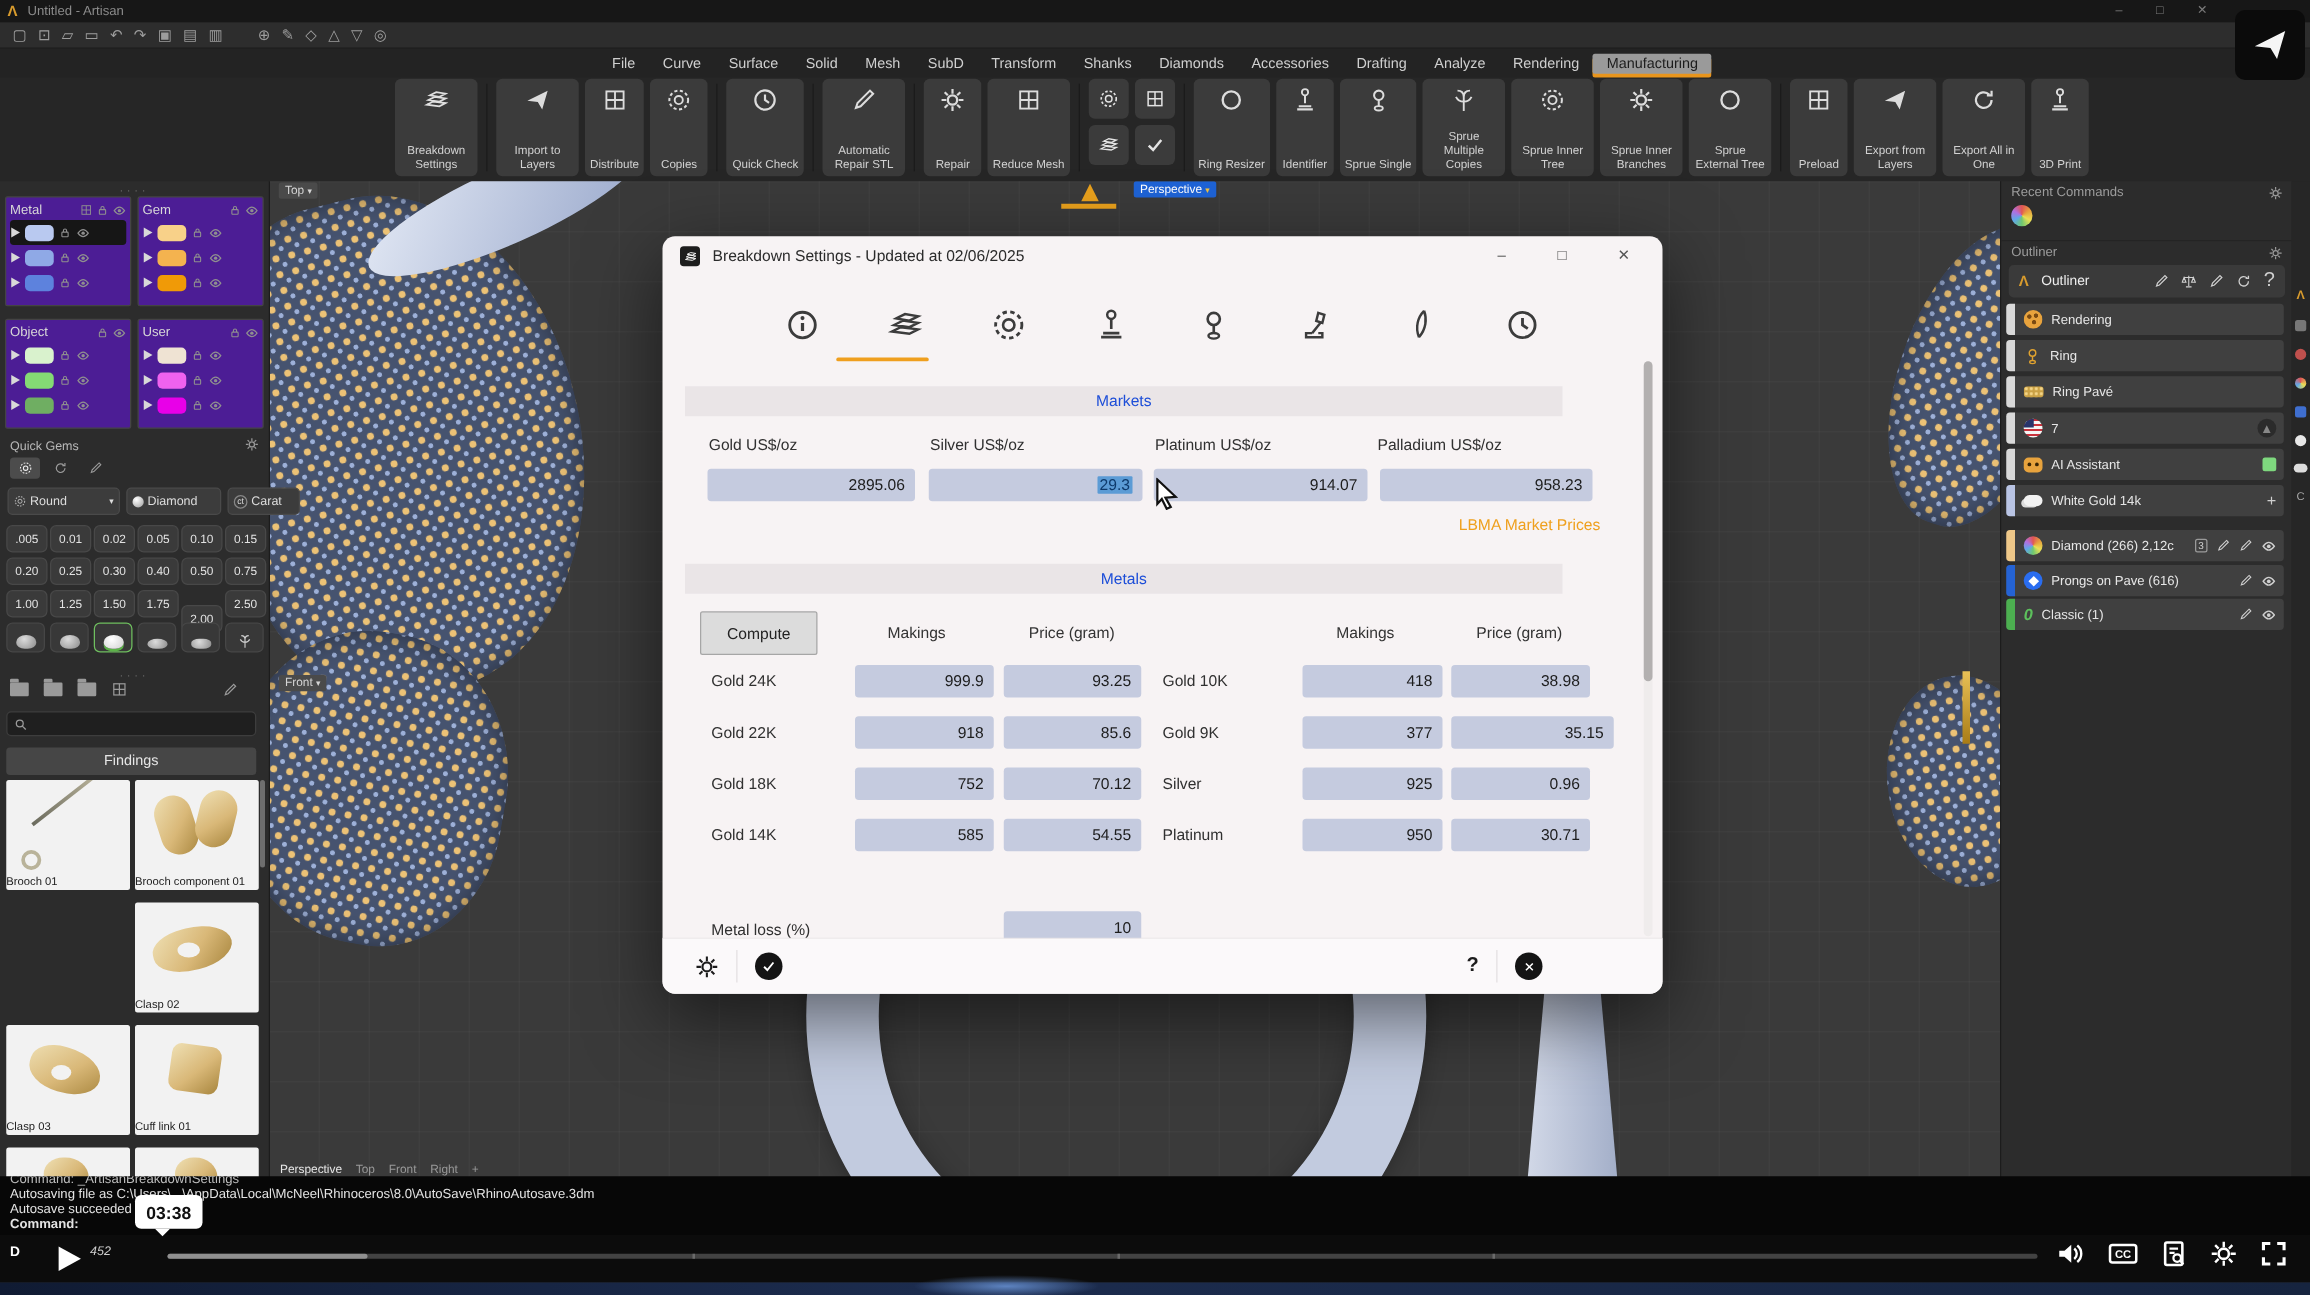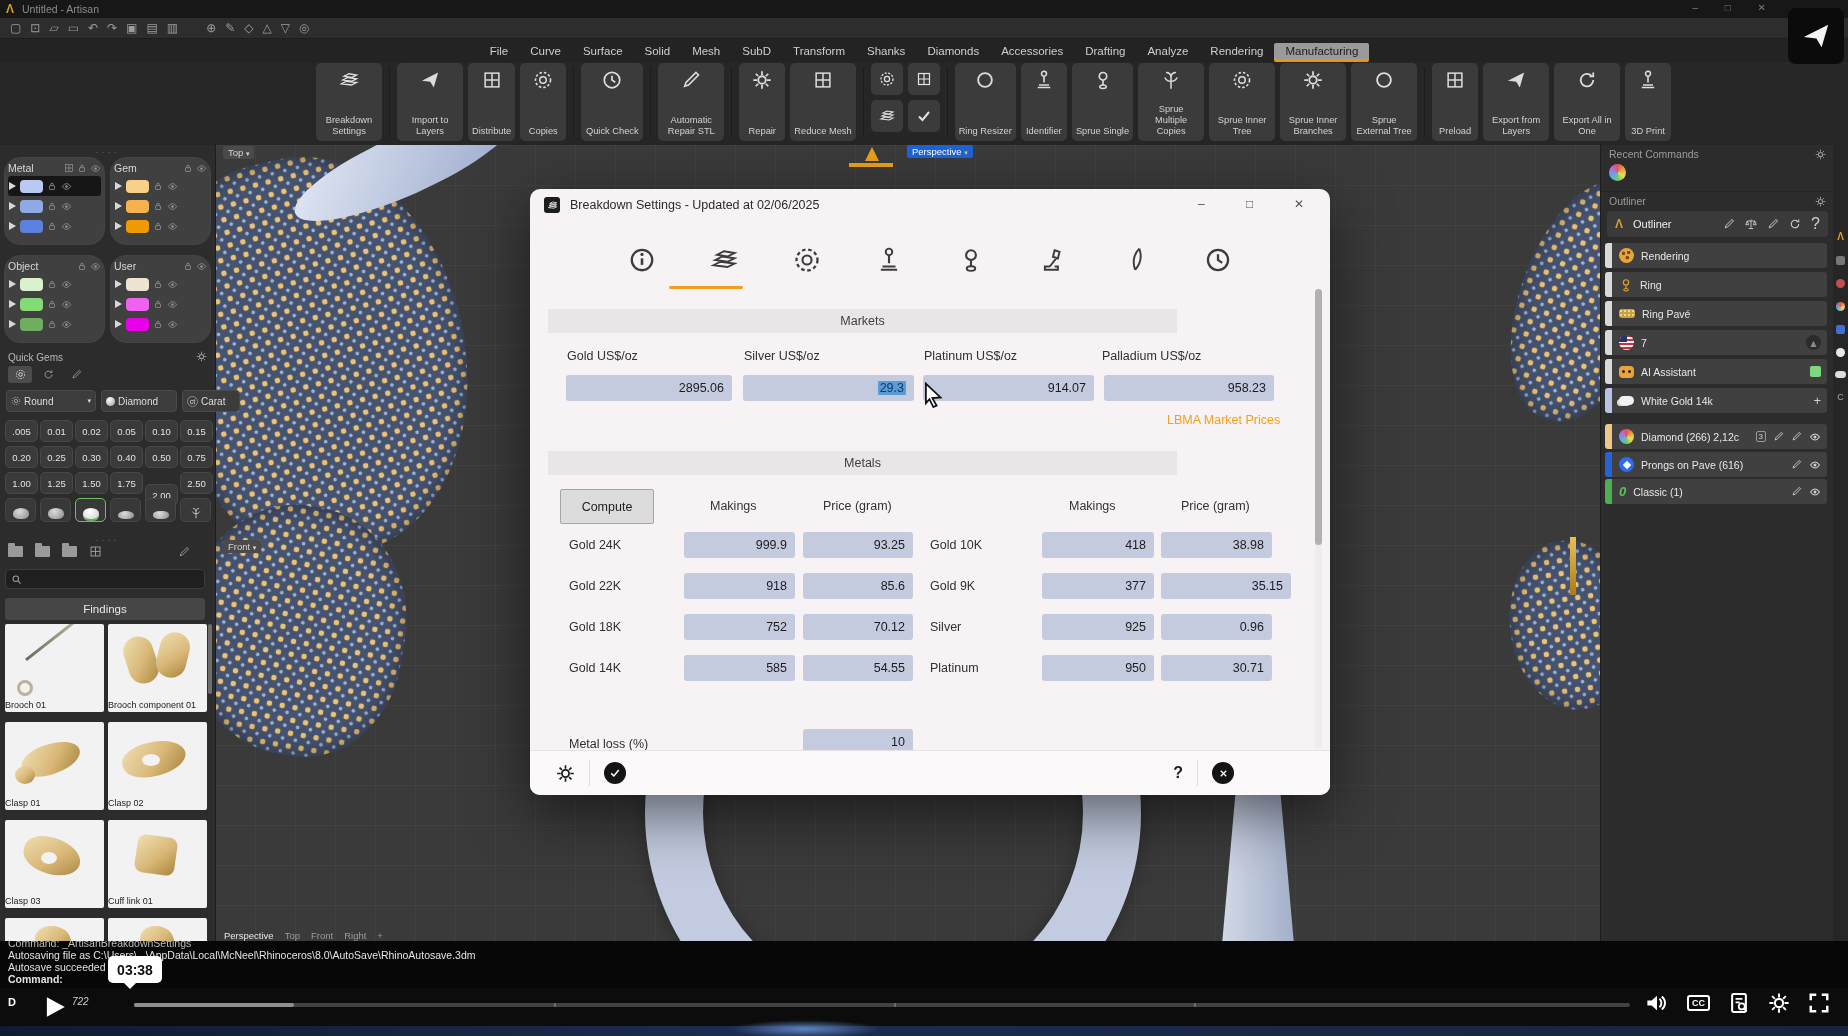--- a/index.html
+++ b/index.html
@@ -23,21 +23,21 @@
   .rsep{width:1px;background:#1b1b1b;margin:4px 2px}
   .cluster{display:grid;grid-template-columns:32px 32px;grid-template-rows:32px 32px;gap:5px}
   .cluster .ct{background:#3b3b3b;border-radius:5px;display:flex;align-items:center;justify-content:center;color:#e3e3e3}
   .tgbox{left:1788px;top:8px;width:56px;height:56px;background:#0b0b0b;border-radius:8px;display:flex;align-items:center;justify-content:center;z-index:90}
 
   
   .lpanel{left:0;top:145px;width:215px;height:798px;background:#2c2c2c;border-right:1px solid #1c1c1c;z-index:30;font-size:10px}
   .rpanel{left:1600px;top:145px;width:233px;height:798px;background:#2c2c2c;border-left:1px solid #1c1c1c;z-index:30}
   .rstrip{left:1833px;top:145px;width:15px;height:798px;background:#262626;z-index:31;display:flex;flex-direction:column;align-items:center;gap:14px;padding-top:86px;box-sizing:border-box}
   .dots{color:#6a6a6a;letter-spacing:3px;font-size:9px;text-align:center;width:100%}
-  .lgroup{position:absolute;width:101px;height:88px;background:#404040;border:1px solid #444;border-radius:16px;box-sizing:border-box;padding:2px 3px}
+  .lgroup{position:absolute;width:101px;height:88px;background:#4c1d95;border:1px solid #444;border-radius:2px;box-sizing:border-box;padding:2px 3px}
   .lgh{display:flex;align-items:center;gap:3px;height:16px;color:#d8d8d8;font-size:10.5px}
   .lgh .sp{flex:1}
   .lrow{display:flex;align-items:center;gap:4px;height:20px;padding:0 1px;border-radius:3px}
   .lrow.sel{background:#161616}
   .tri{width:0;height:0;border-left:7px solid #d8d8d8;border-top:4.5px solid transparent;border-bottom:4.5px solid transparent}
   .sw{width:23px;height:13px;border-radius:4px}
   .mut{color:#8f8f8f}
   .qg-pill{background:#3c3c3c;border:1px solid #4a4a4a;border-radius:4px;height:20px;display:flex;align-items:center;gap:3px;padding:0 4px;color:#ddd;font-size:10px}
   .car{position:absolute;width:31px;height:20px;background:#3a3a3a;border:1px solid #484848;border-radius:5px;color:#e2e2e2;font-size:9.5px;display:flex;align-items:center;justify-content:center}
   .gemb{position:absolute;width:31px;height:24px;background:#383838;border:1px solid #464646;border-radius:5px;display:flex;align-items:flex-end;justify-content:center;padding-bottom:2px;box-sizing:border-box}
@@ -68,21 +68,21 @@
   .olrow .sp{flex:1}
   .cirI{width:15px;height:15px;border-radius:50%;flex:none}
 
   
   .dlg{left:530px;top:189px;width:800px;height:606px;background:#f7f3f4;border-radius:10px;box-shadow:0 18px 60px rgba(0,0,0,.55);z-index:50;color:#2e2e2e;font-size:12.5px}
   .dlg-tb{position:absolute;left:0;top:0;right:0;height:32px;display:flex;align-items:center;padding:0 14px;gap:10px;color:#2b2b2b;font-size:12.5px}
   .dlg-ctl{position:absolute;top:8px;color:#555;font-size:12px}
   .tabs{position:absolute;top:46px;left:90px;right:90px;height:50px;display:flex;justify-content:space-between;align-items:center}
   .tab{width:44px;height:44px;display:flex;align-items:center;justify-content:center;color:#3c3c3c}
   .tabline{position:absolute;left:139px;top:97px;width:74px;height:3px;background:#ef9f1e;border-radius:2px}
-  .secbar{position:absolute;left:18px;width:629px;height:24px;background:#eae5e7;display:flex;align-items:center;justify-content:center;color:#404040}
+  .secbar{position:absolute;left:18px;width:702px;height:24px;background:#eae5e7;display:flex;align-items:center;justify-content:center;color:#1d4ed8}
   .flab{position:absolute;color:#303030}
   .fld{position:absolute;height:26px;background:#c5cbdf;border-radius:3px;display:flex;align-items:center;justify-content:flex-end;padding-right:8px;box-sizing:border-box;color:#1d1d1d}
   .selblue{background:#5b9bd5;color:#0e3a6b;padding:0 2px;border-radius:1px}
   .lbma{position:absolute;color:#efa01e}
   .compute{position:absolute;left:30px;top:300px;width:92px;height:33px;background:#dcdcdc;border:1px solid #a6a6a6;border-radius:2px;display:flex;align-items:center;justify-content:center;color:#222}
   .colh{position:absolute;color:#333}
   .ftr{position:absolute;left:0;right:0;bottom:0;height:44px;background:#fbf9fa;border-top:1px solid #e7e2e4;border-radius:0 0 10px 10px;display:flex;align-items:center;z-index:5}
   .fsep{width:1px;height:26px;background:#e3dfe1;margin:0 14px}
   .blackcir{width:22px;height:22px;border-radius:50%;background:#141414;display:flex;align-items:center;justify-content:center;color:#fff}
   .okbtn{position:absolute;right:9px;bottom:7px;width:70px;height:31px;background:#f59e0b;border-radius:4px;display:flex;align-items:center;justify-content:center;color:#fff}
@@ -682,25 +682,20 @@
     <div class="card" style="left:5px;top:479px">
       <span class="abs" style="left:14px;top:14px;width:66px;height:3px;background:linear-gradient(90deg,#6b6b5e,#b9b39a);transform:rotate(-38deg)"></span>
       <span class="abs" style="left:12px;top:56px;width:10px;height:10px;border:3px solid #b9b39a;border-radius:50%"></span>
       <span class="cap">Brooch 01</span>
     </div>
     <div class="card" style="left:108px;top:479px">
       <span class="goldblob" style="left:18px;top:12px;width:30px;height:48px;border-radius:16px;transform:rotate(-18deg)"></span>
       <span class="goldblob" style="left:50px;top:8px;width:30px;height:46px;border-radius:16px;transform:rotate(14deg)"></span>
       <span class="cap">Brooch component 01</span>
     </div>
-    <div class="card" style="left:5px;top:577px">
-      <span class="goldblob" style="left:16px;top:22px;width:60px;height:30px;transform:rotate(-20deg)"></span>
-      <span class="goldblob" style="left:10px;top:44px;width:20px;height:18px;border-radius:50%"></span>
-      <span class="cap">Clasp 01</span>
-    </div>
     <div class="card" style="left:108px;top:577px">
       <span class="goldblob" style="left:14px;top:20px;width:64px;height:34px;transform:rotate(-14deg)"></span>
       <span class="abs" style="left:34px;top:32px;width:18px;height:12px;background:#f2f2f2;border-radius:50%"></span>
       <span class="cap">Clasp 02</span>
     </div>
     <div class="card" style="left:5px;top:675px">
       <span class="goldblob" style="left:18px;top:18px;width:58px;height:36px;transform:rotate(16deg)"></span>
       <span class="abs" style="left:36px;top:32px;width:16px;height:12px;background:#f2f2f2;border-radius:50%"></span>
       <span class="cap">Clasp 03</span>
     </div>
@@ -1070,21 +1065,21 @@
     <div style="margin-top:-4px;color:#bdbdbd">Command: _ArtisanBreakdownSettings</div>
     <div>Autosaving file as C:\Users\...\AppData\Local\McNeel\Rhinoceros\8.0\AutoSave\RhinoAutosave.3dm</div>
     <div>Autosave succeeded</div>
     <div style="font-weight:bold">Command:</div>
   </div>
 
   <div class="abs tt">03:38</div>
 
   <div class="abs player">
     <span class="abs" style="left:8px;top:8px;color:#fff;font-weight:bold;font-size:11px">D</span>
-    <span class="abs" style="left:72px;top:8px;color:#cfcfcf;font-size:10px;font-style:italic">722</span>
+    <span class="abs" style="left:72px;top:8px;color:#cfcfcf;font-size:10px;font-style:italic">452</span>
     <svg class="abs ic" style="left:42px;top:6px;color:#fff" width="26" height="26">
         <use href="#i-play"></use>
       </svg>
     <div class="ptrack">
       <div class="pplayed"></div>
       <span class="ptick" style="left:420px"></span>
         <span class="ptick" style="left:760px"></span>
         <span class="ptick" style="left:1060px"></span>
     </div>
     <div class="picons">

